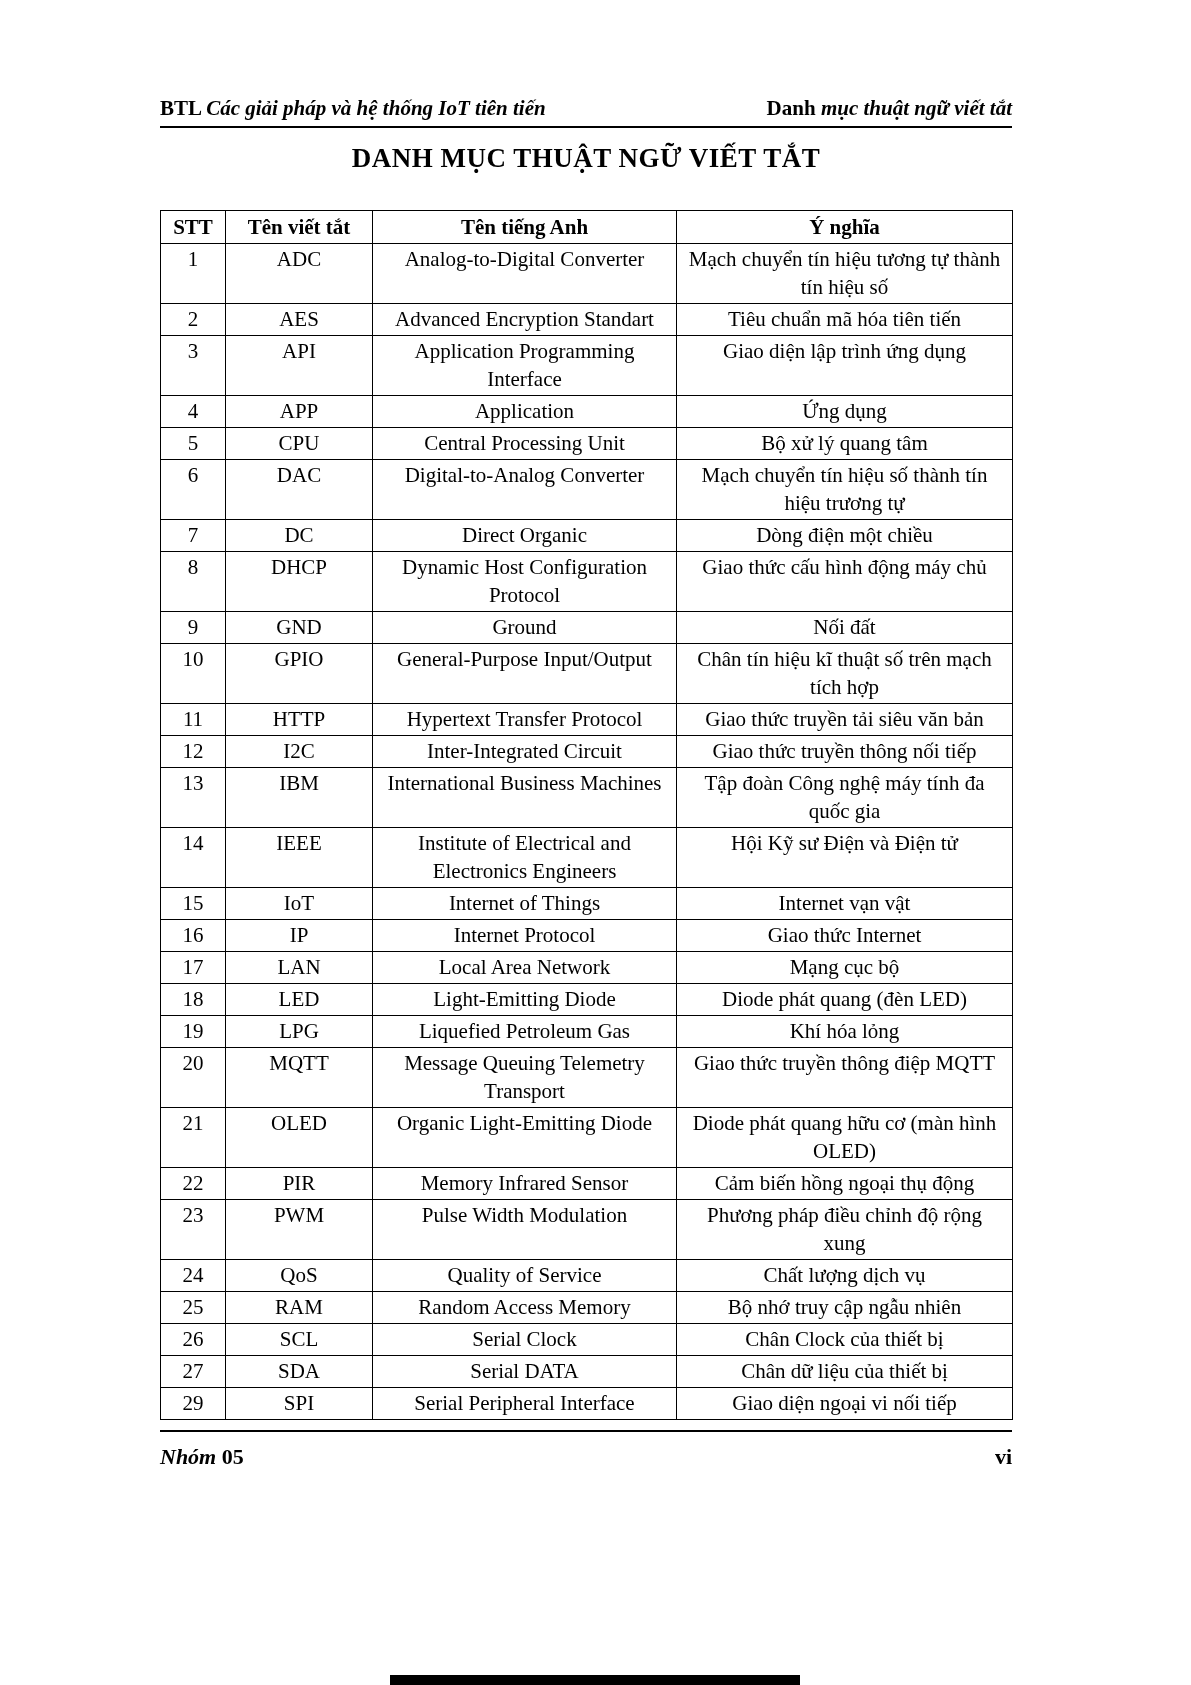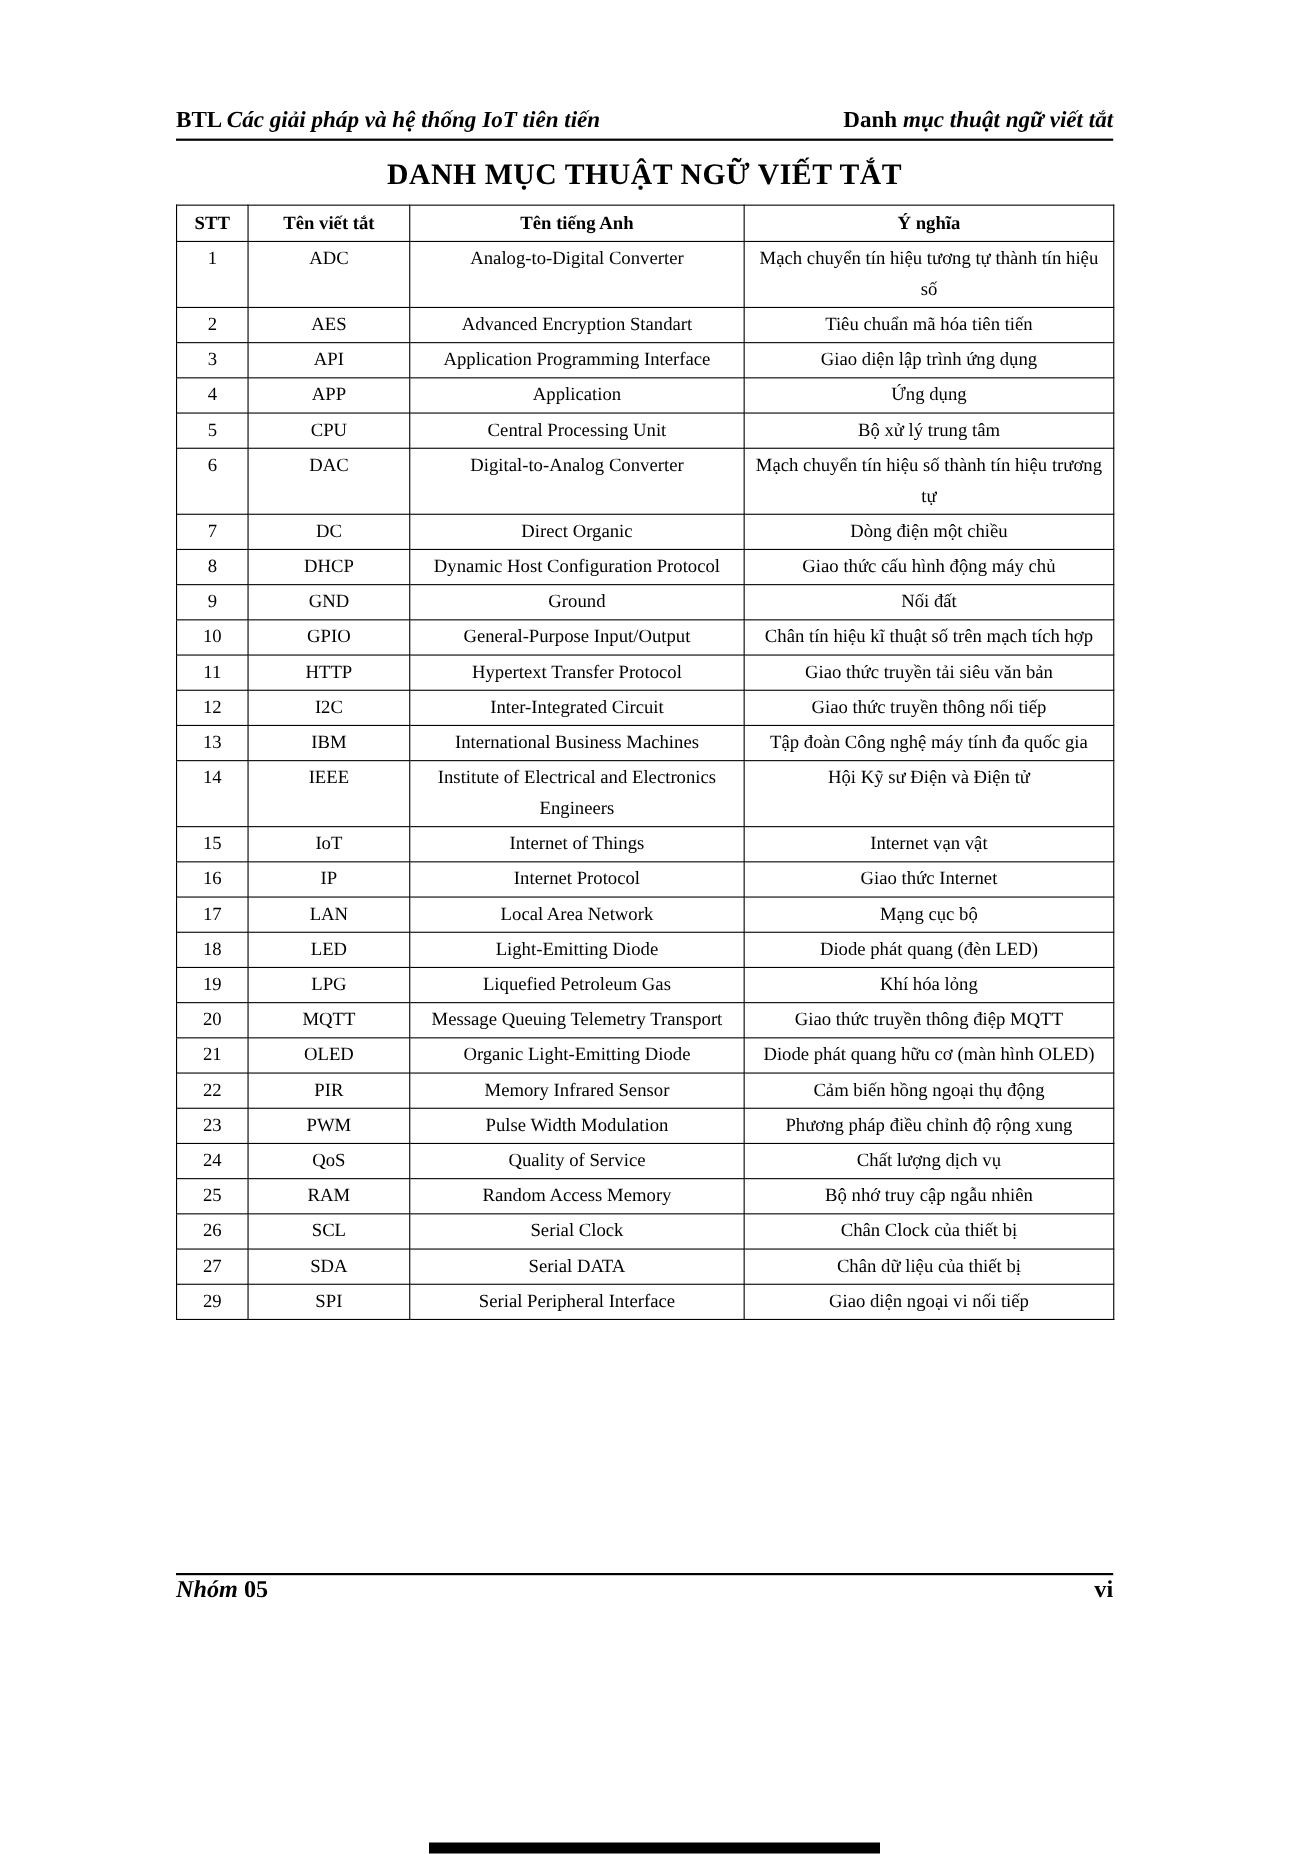--- a/index.html
+++ b/index.html
@@ -33,25 +33,25 @@
     margin-top: 5px;
   }
   .page-title {
     text-align: center;
     font-size: 27px;
     font-weight: bold;
     margin-top: 15px;
     letter-spacing: 0.5px;
   }
   table.abbr {
-    margin-top: 12px;
+    margin-top: 36px;
     width: 852px;
     border-collapse: collapse;
     table-layout: fixed;
-    font-size: 17px;
+    font-size: 21px;
     line-height: 28px;
   }
   table.abbr col.c0 { width: 65px; }
   table.abbr col.c1 { width: 147px; }
   table.abbr col.c2 { width: 304px; }
   table.abbr col.c3 { width: 336px; }
   table.abbr th, table.abbr td {
     border: 1.5px solid #000;
     vertical-align: top;
     padding: 1px 7px 2px 7px;
@@ -63,20 +63,21 @@
     padding-bottom: 2px;
   }
   table.abbr td.col-0, table.abbr td.col-1 { text-align: center; }
   table.abbr td.col-2, table.abbr td.col-3 { text-align: center; }
   .doc-footer {
     position: absolute;
     left: 160px;
     top: 1430px;
     width: 852px;
     border-top: 2px solid #000;
+    padding-top: 12px;
     display: flex;
     justify-content: space-between;
     align-items: baseline;
     font-size: 22px;
     font-weight: bold;
   }
   .doc-footer .it { font-style: italic; }
   .bottom-bar {
     position: absolute;
     left: 390px;
@@ -143,21 +144,21 @@
         <tr>
           <td class="col-0">4</td>
           <td class="col-1">APP</td>
           <td class="col-2">Application</td>
           <td class="col-3">Ứng dụng</td>
         </tr>
         <tr>
           <td class="col-0">5</td>
           <td class="col-1">CPU</td>
           <td class="col-2">Central Processing Unit</td>
-          <td class="col-3">Bộ xử lý trung tâm</td>
+          <td class="col-3">Bộ xử lý quang tâm</td>
         </tr>
         <tr>
           <td class="col-0">6</td>
           <td class="col-1">DAC</td>
           <td class="col-2">Digital-to-Analog Converter</td>
           <td class="col-3">Mạch chuyển tín hiệu số thành tín hiệu trương tự</td>
         </tr>
         <tr>
           <td class="col-0">7</td>
           <td class="col-1">DC</td>

